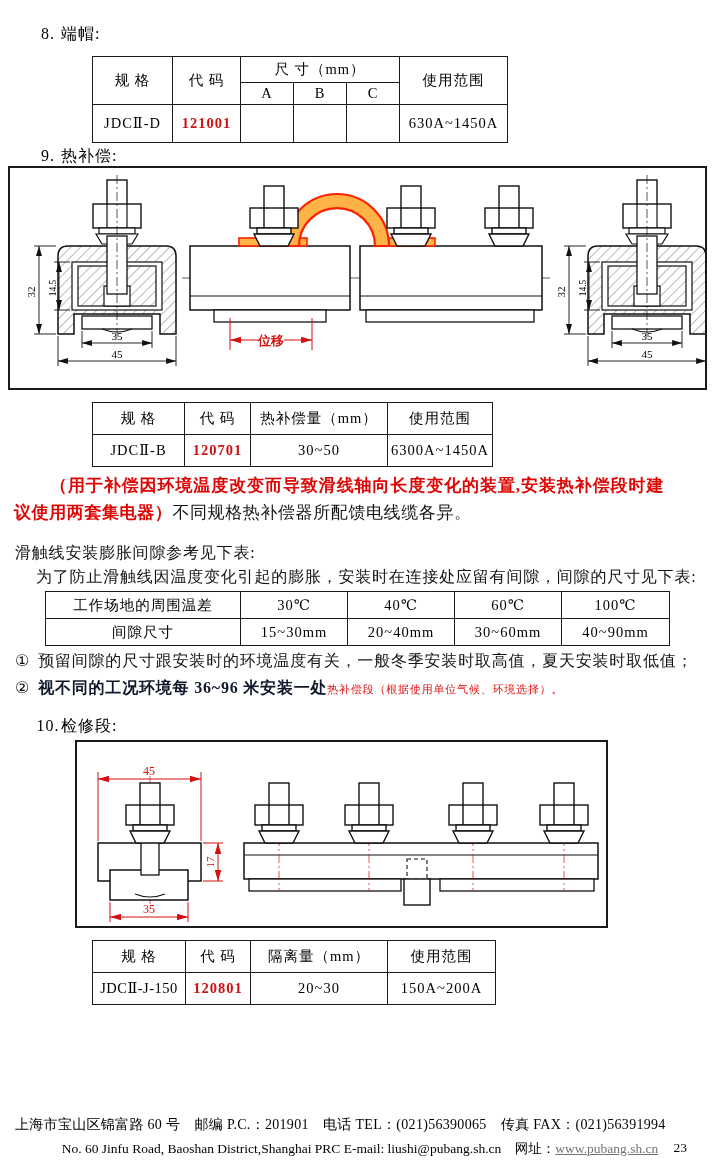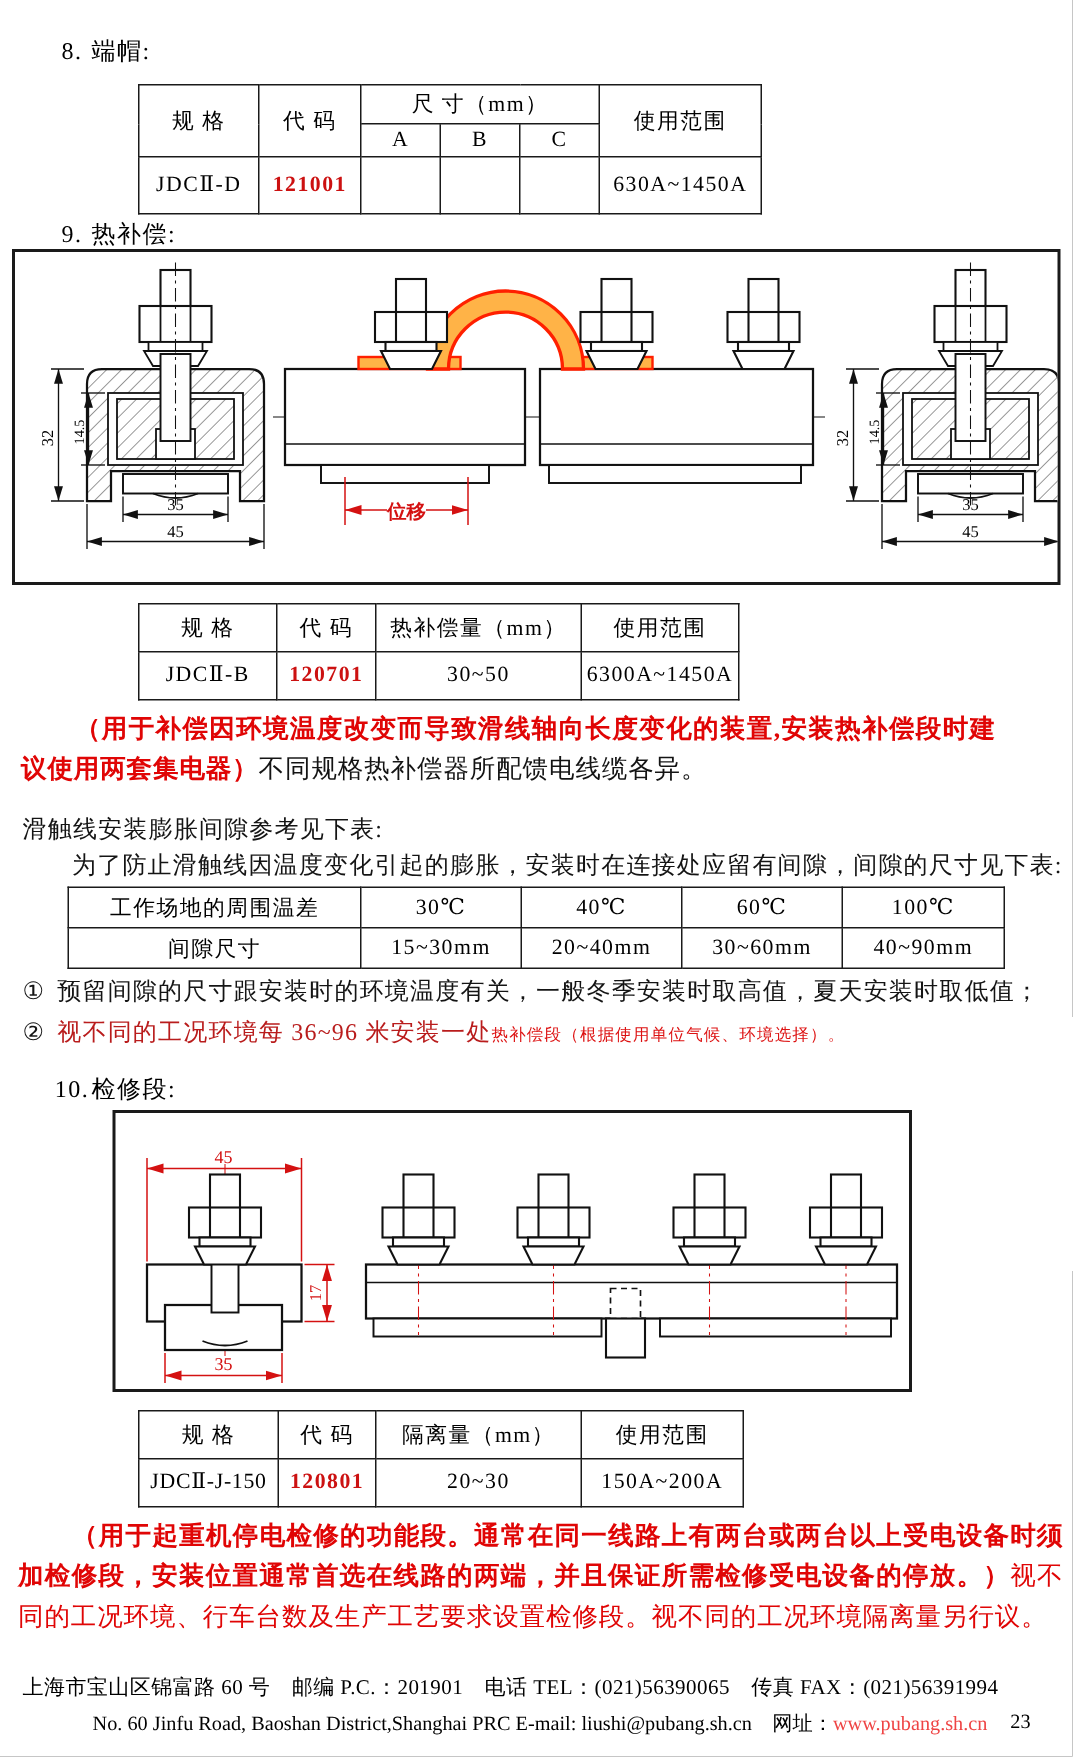--- a/index.html
+++ b/index.html
@@ -13,25 +13,25 @@
   td.hcell{font-size:15px;letter-spacing:2px;}
   .code{color:#cc1111;font-weight:bold;letter-spacing:2px;}
   .box{border:2px solid #1a1a1a;background:#fff;}
   p.redp{margin:0;color:#e00505;font-weight:bold;font-size:17px;line-height:27px;
          letter-spacing:0.6px;text-indent:36px;text-align:justify;}
   .blacktail{color:#141414;font-weight:normal;}
   .redtail{font-weight:normal;}
   .body15{font-size:16px;letter-spacing:0.8px;color:#141414;}
   .note{font-size:16px;letter-spacing:0.8px;color:#141414;white-space:nowrap;}
   .note .mk{display:inline-block;margin-right:8px;}
-  .note .redbig{color:#b91c1c;}
+  .note .redbig{color:#0f172a;font-weight:bold;}
   .note .redsm{color:#dd1111;font-size:11px;}
   .footer1{font-size:14px;letter-spacing:0.3px;white-space:nowrap;}
   .footer2{font-size:13.5px;white-space:nowrap;}
-  .weblink{color:#ef4444;cursor:pointer;}
+  .weblink{color:#737373;text-decoration:underline;cursor:pointer;}
   .pageno{position:absolute;right:18px;top:0;font-size:13.5px;}
   svg text{font-family:"Liberation Serif","DejaVu Serif",serif;}
 </style>
 </head>
 <body>
 
 <div id="page">
 
   <div class="abs hd" style="left:35px;top:24px;">
     <span class="n">8.</span><span>端帽:</span>
@@ -184,21 +184,21 @@
       <td>6300A~1450A</td>
     </tr>
   </tbody>
     </table>
 
   <p class="redp abs" style="left:14px;top:472px;width:650px;">
     <span>（用于补偿因环境温度改变而导致滑线轴向长度变化的装置,安装热补偿段时建议使用两套集电器）</span><span class="blacktail">不同规格热补偿器所配馈电线缆各异。</span>
   </p>
 
   <div class="abs body15" style="left:15px;top:543px;">滑触线安装膨胀间隙参考见下表:</div>
-  <div class="abs body15" style="left:48px;top:567px;white-space:nowrap;">为了防止滑触线因温度变化引起的膨胀，安装时在连接处应留有间隙，间隙的尺寸见下表:</div>
+  <div class="abs body15" style="left:36px;top:567px;white-space:nowrap;">为了防止滑触线因温度变化引起的膨胀，安装时在连接处应留有间隙，间隙的尺寸见下表:</div>
 
   <table class="doc abs" style="left:45px;top:591px;width:624px;">
     <colgroup>
         <col style="width:195px">
         <col style="width:107px">
         <col style="width:107px">
         <col style="width:107px">
         <col style="width:108px">
       </colgroup>
     <tbody>
@@ -302,23 +302,20 @@
     </tr>
     <tr style="height:32px">
       <td style="letter-spacing:0.5px">JDCⅡ-J-150</td>
       <td class="code">120801</td>
       <td>20~30</td>
       <td>150A~200A</td>
     </tr>
   </tbody>
     </table>
 
-  <p class="redp abs" style="left:12px;top:1010px;width:697px;">
-    <span>（用于起重机停电检修的功能段。通常在同一线路上有两台或两台以上受电设备时须加检修段，安装位置通常首选在线路的两端，并且保证所需检修受电设备的停放。）</span><span class="redtail">视不同的工况环境、行车台数及生产工艺要求设置检修段。视不同的工况环境隔离量另行议。</span>
-  </p>
 
   <div class="abs footer1" style="left:15px;top:1116px;">上海市宝山区锦富路 60 号　邮编 P.C.：201901　电话 TEL：(021)56390065　传真 FAX：(021)56391994</div>
   <div class="abs footer2" style="left:15px;top:1140px;width:690px;">
     <span>No. 60 Jinfu Road, Baoshan District,Shanghai PRC E-mail: liushi@pubang.sh.cn　网址：</span><span class="weblink">www.pubang.sh.cn</span>
     <span class="pageno">23</span>
   </div>
 
 </div>
 
 </body></html>

